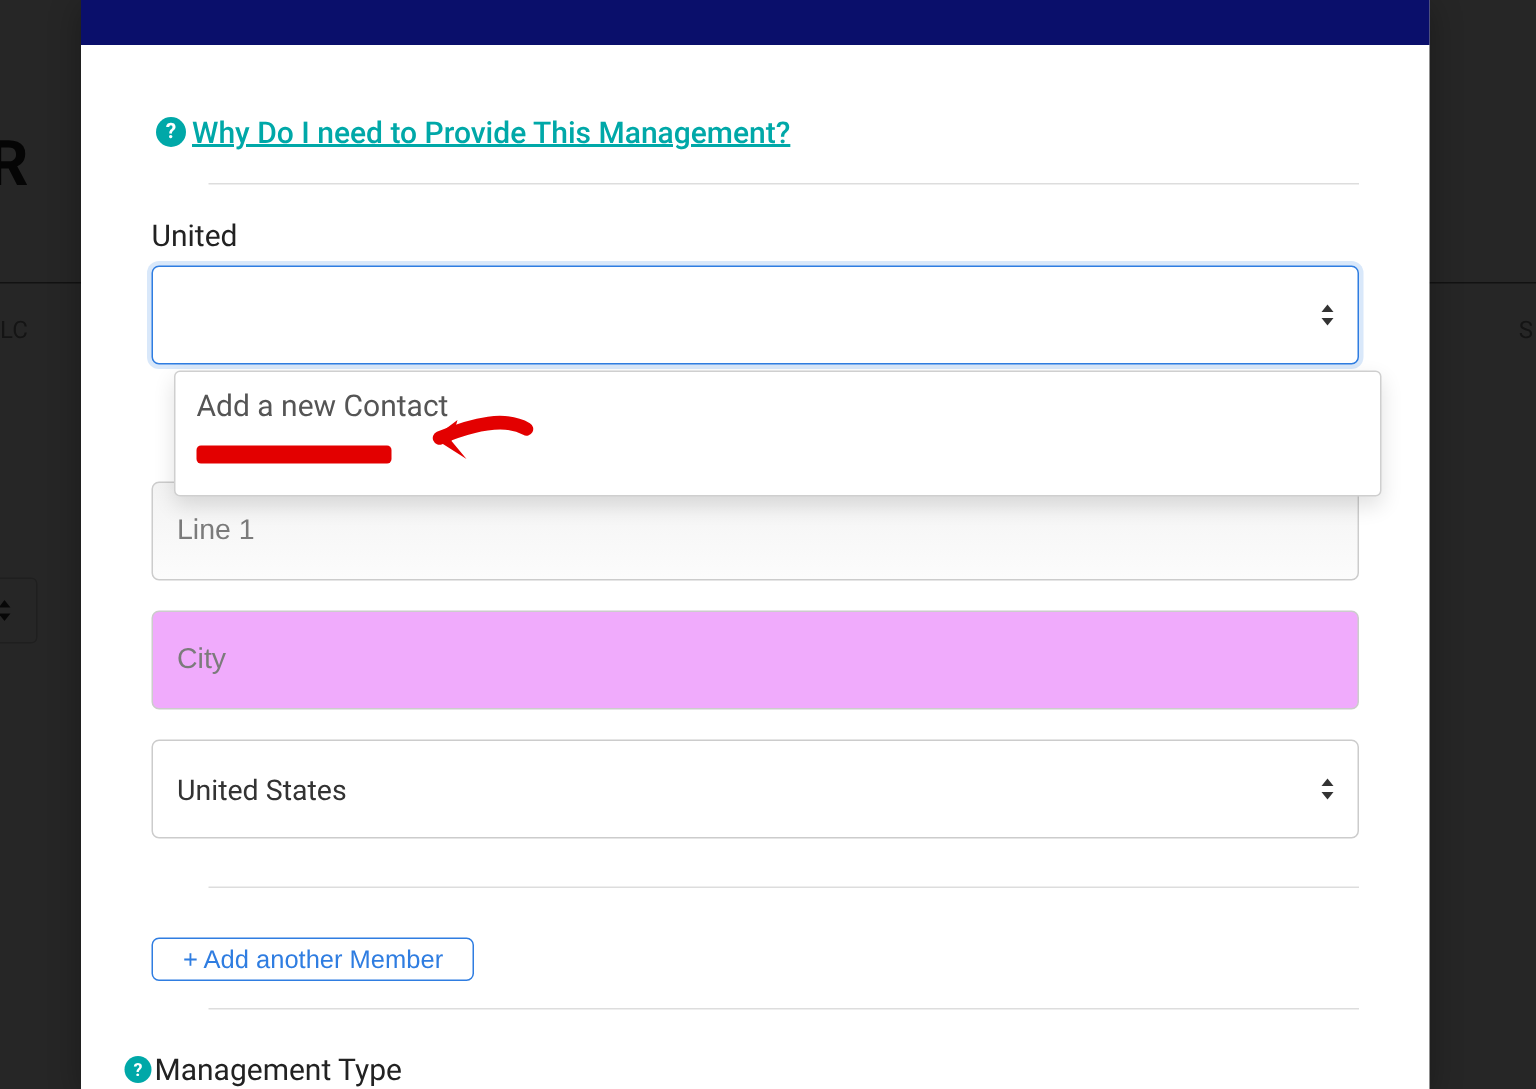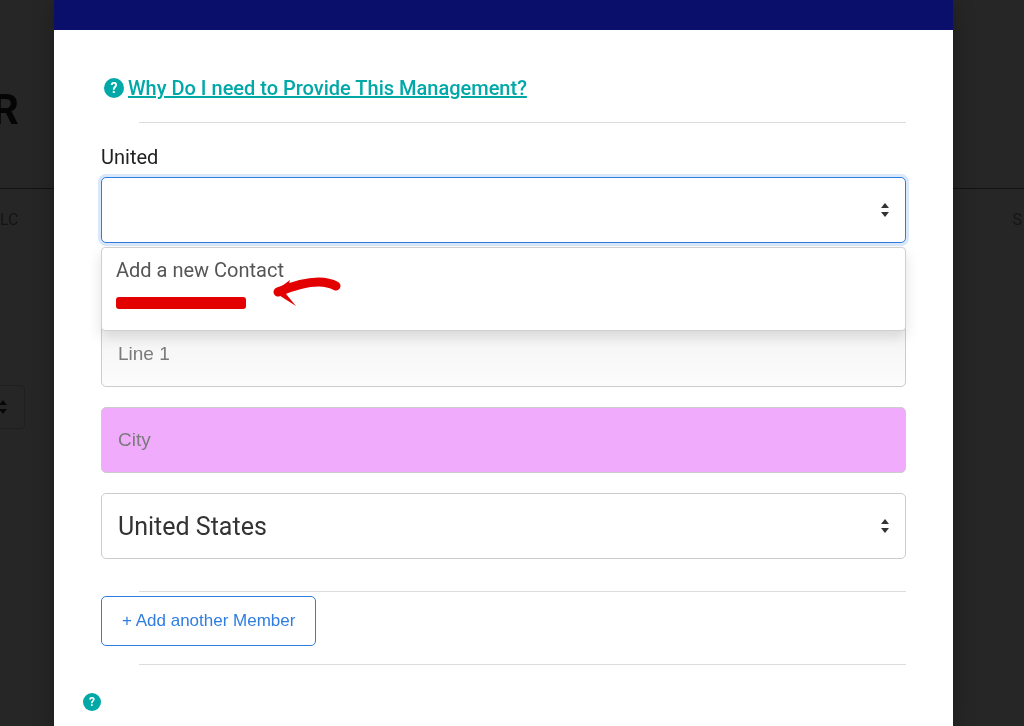--- a/index.html
+++ b/index.html
@@ -26,40 +26,40 @@
   .label { font-size:20px; color:#222; margin-top:22px; font-weight:400; }
   .field-row { display:flex; margin-top:20px; }
   .input { border:1px solid #ccc; border-radius:5px; height:66px; padding:0 16px; font-size:19px; color:#333; background:#f0abfc; width:100%; }
   .input::placeholder { color:#7b7b7b; }
   .input-line { flex:1; position:relative; }
 
   .member-select { position:relative; margin-top:8px; }
   .member-select .box { border:1px solid #2f7de1; box-shadow:0 0 0 3px rgba(47,125,225,0.18); border-radius:5px; height:66px; background:#fff; display:flex; align-items:center; padding:0 16px; }
   .member-select .caret { margin-left:auto; }
 
-  .dropdown { position:absolute; top:70px; left:0; width:100%; background:#fff; border:1px solid #cfcfcf; border-radius:4px; box-shadow:0 6px 14px rgba(0,0,0,0.12); z-index:20; padding:4px 0 10px 0; }
+  .dropdown { position:absolute; top:70px; left:15px; width:100%; background:#fff; border:1px solid #cfcfcf; border-radius:4px; box-shadow:0 6px 14px rgba(0,0,0,0.12); z-index:20; padding:4px 0 10px 0; }
   .dropdown-item { padding:6px 14px; font-size:20px; color:#555; cursor:pointer; }
   .dropdown-item.red { padding-top:2px; }
   .red-scribble { display:inline-block; width:130px; height:12px; border-radius:3px; background:#e30000; }
   .arrow-annot { position:absolute; left:170px; top:28px; pointer-events:none; }
   .arrow-annot svg { overflow:visible; }
 
   .line1-wrap { width:509px; }
   .line2-wrap { flex:1; }
   .city-wrap { width:374px; }
   .state-wrap { width:374px; }
   .country-wrap { width:544px; }
   .zip-wrap { flex:1; }
 
-  .country-select { border:1px solid #ccc; border-radius:5px; height:66px; padding:0 16px; font-size:25px; color:#333; background:#fff; width:100%; display:flex; align-items:center; }
+  .country-select { border:1px solid #ccc; border-radius:5px; height:66px; padding:0 16px; font-size:19px; color:#333; background:#fff; width:100%; display:flex; align-items:center; }
   .country-select .caret { margin-left:auto; }
 
   .shaded { background:linear-gradient(#f3f3f3,#fcfcfc); color:#7b7b7b; }
 
-  .add-btn { margin-top:4px; border:1px solid #2f7de1; color:#2f7de1; background:#fff; border-radius:5px; height:50px; padding:0 20px; font-size:17px; font-weight:500; cursor:pointer; }
+  .add-btn { margin-top:33px; border:1px solid #2f7de1; color:#2f7de1; background:#fff; border-radius:5px; height:29px; padding:0 20px; font-size:17px; font-weight:500; cursor:pointer; }
 
   .mgmt-label { margin-top:28px; font-size:20px; color:#222; display:flex; align-items:center; gap:2px; }
   .mgmt-label .q { width:18px; height:18px; font-size:12px; }
 </style>
 </head>
 <body>
 
 <div class="bg-page">
   <div class="bg-title">s R</div>
 
@@ -126,17 +126,18 @@
     </div>
 
     <div class="thin-hr" style="margin-top:32px;"></div>
 
     <button class="add-btn">+ Add another Member</button>
 
     <div class="thin-hr" style="margin-top:18px;"></div>
 
     <div class="mgmt-label" style="margin-left:-18px;">
       <span class="help-icon q">?</span>
+      <span>Management Type</span>
     </div>
     
 
   </div>
 </div>
 
 </body></html>

